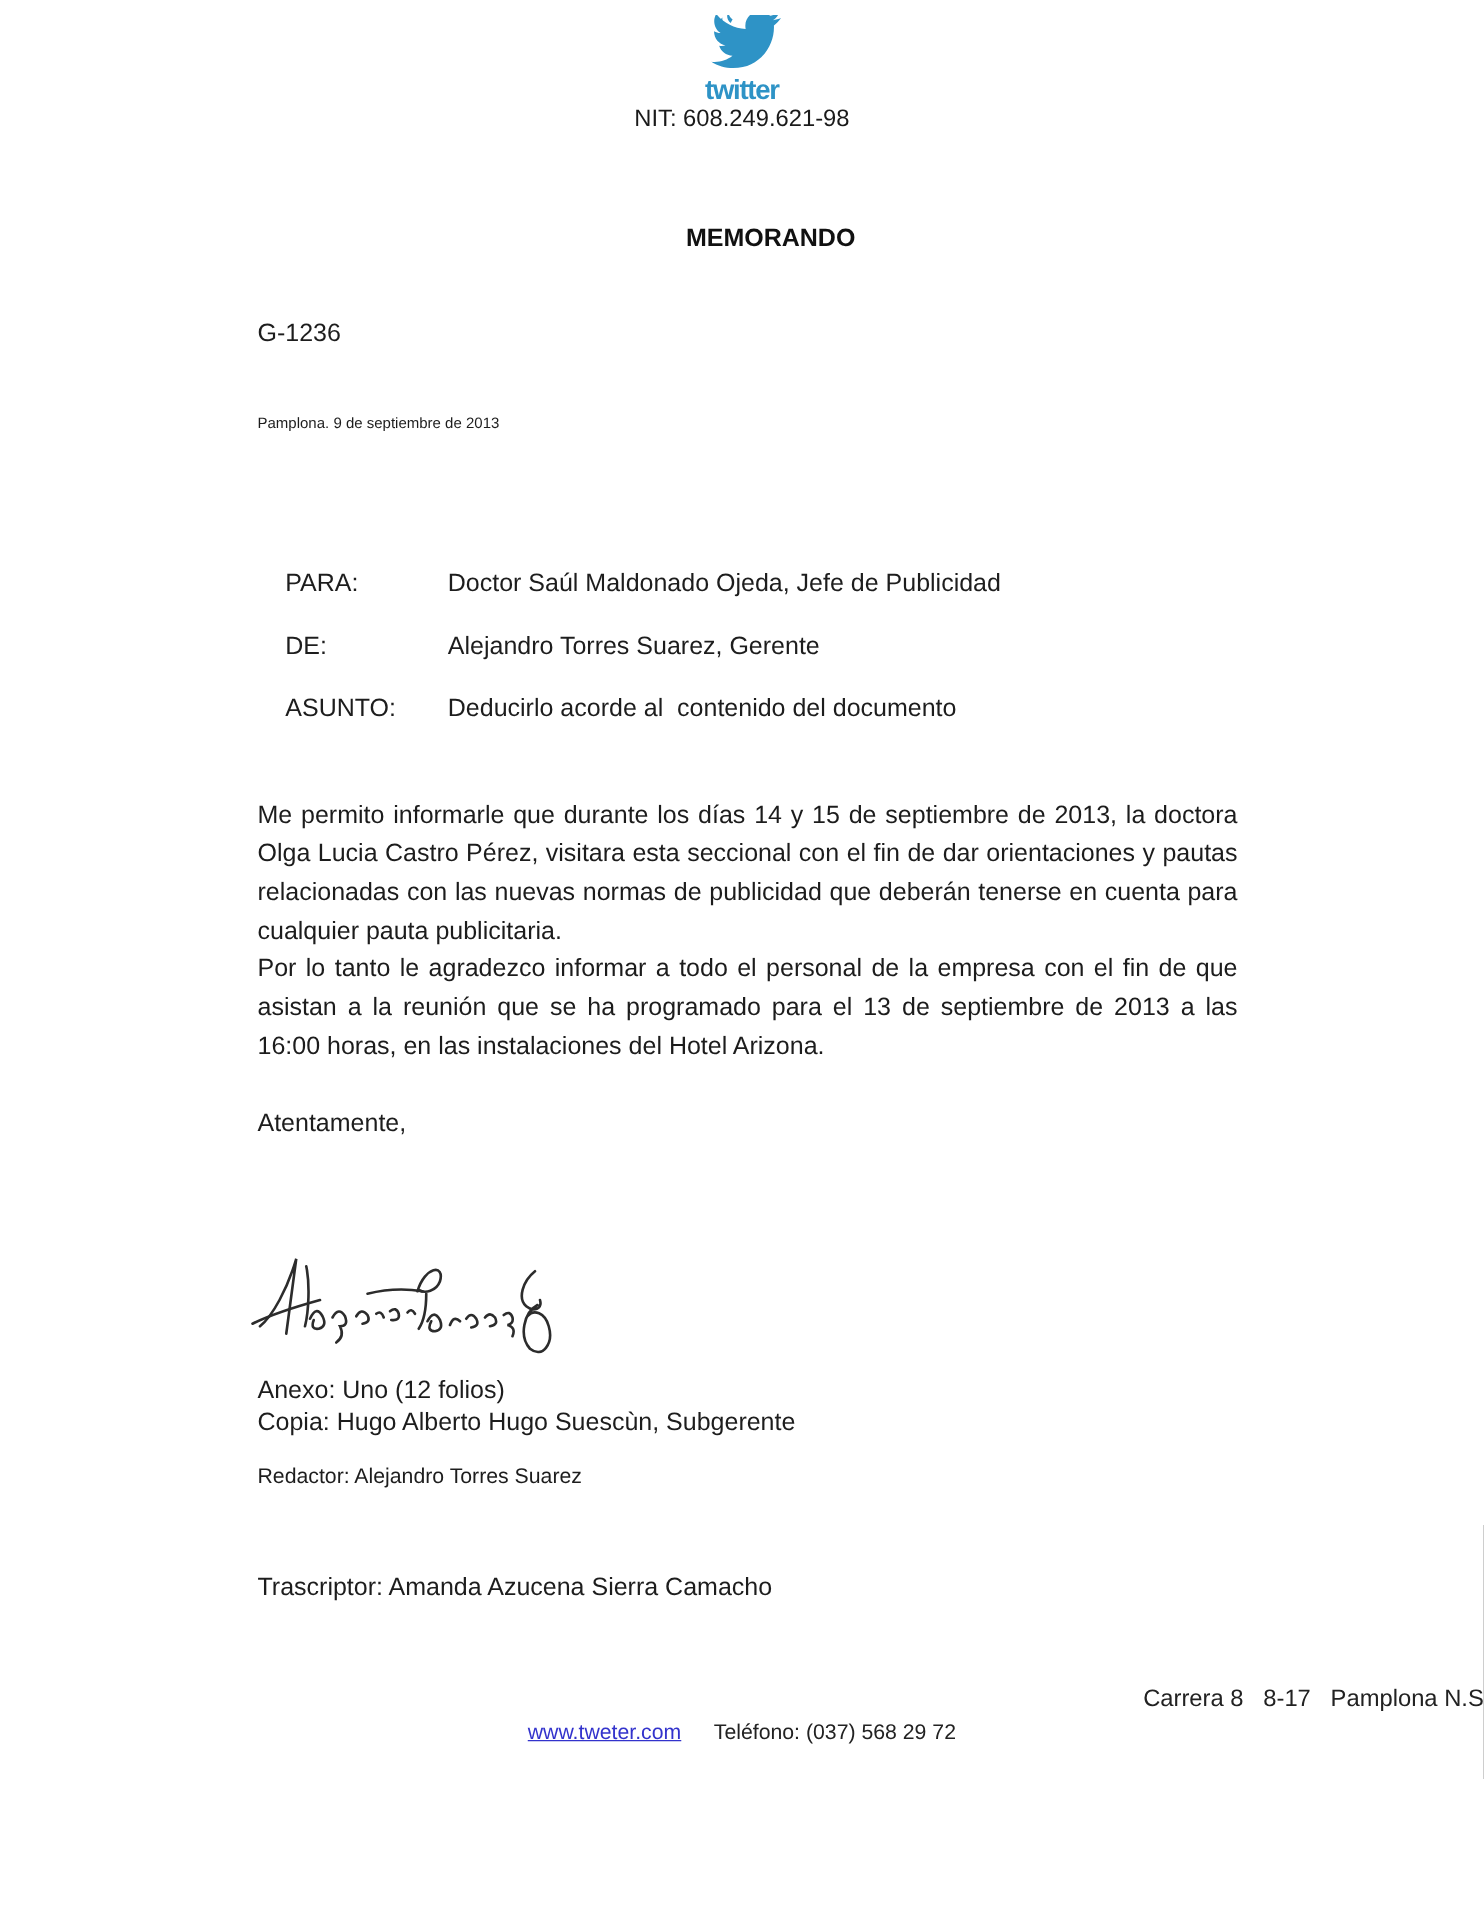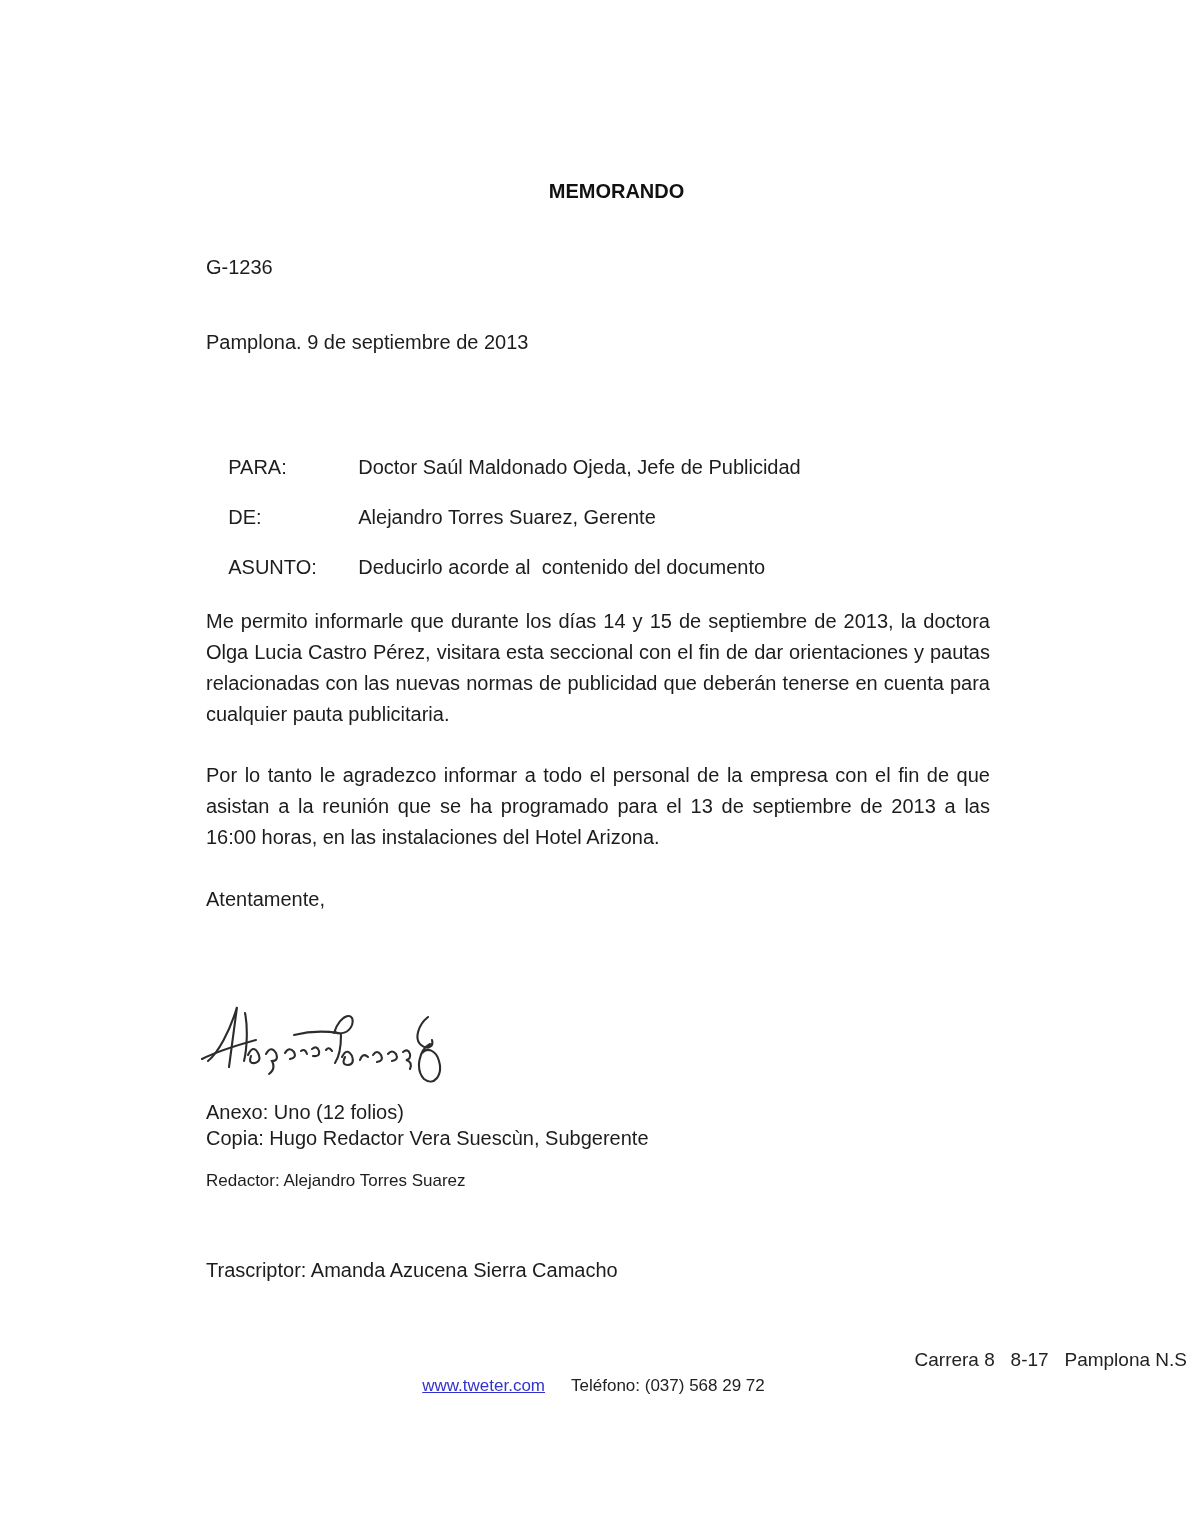--- a/index.html
+++ b/index.html
@@ -26,33 +26,33 @@
     margin-top: -2px;
   }
   .nit { font-size: 19px; color: #1a1a1a; margin-top: 3px; }
   
   .title {
     position: absolute; top: 180px; left: 0; width: 100%;
     text-align: center; font-size: 20px; font-weight: bold; color: #111; margin-left: 23px;
   }
   
   .ref  { position: absolute; top: 256px; left: 206px; font-size: 20px; }
-  .date { position: absolute; top: 331px; left: 206px; font-size: 20px; }
+  .date { position: absolute; top: 331px; left: 206px; font-size: 12px; }
   
   .field-row { position: absolute; left: 206px; width: 800px; font-size: 20px; white-space: pre; }
   .field-row .label { display: inline-block; width: 130px; }
   .row-para   { top: 433px; }
   .row-de     { top: 483px; }
   .row-asunto { top: 533px; }
   
   .body-par {
     position: absolute; left: 206px; width: 784px;
     font-size: 20px; line-height: 31px; text-align: justify; color: #1c1c1c;
   }
-  .par-1 { top: 606px; }
+  .par-1 { top: 637px; }
   .par-2 { top: 760px; }
   
   .closing { position: absolute; top: 888px; left: 206px; font-size: 20px; }
   .signature { position: absolute; top: 995px; left: 200px; }
   
   .anexo { position: absolute; top: 1101px; left: 206px; font-size: 20px; }
   .copia { position: absolute; top: 1127px; left: 206px; font-size: 20px; }
   .redactor    { position: absolute; top: 1171px; left: 206px; font-size: 17px; }
   .trascriptor { position: absolute; top: 1259px; left: 206px; font-size: 20px; }
   
@@ -66,20 +66,28 @@
     font-size: 17px; color: #222;
   }
   .site-link { color: #3333CC; text-decoration: underline; }
   .phone { white-space: pre; }
 </style>
 </head>
 <body>
 
 <div class="page">
 
+  <header class="letterhead">
+    <svg class="bird" width="74" height="52" viewBox="0 0 512 420">
+      <path fill="#2E93C6" d="M459 68c.3 4 .3 8 .3 12 0 122-93 263-263 263-52 0-101-15-142-41 7 1 15 1 22 1 43 0 83-15 115-40-41-1-75-27-86-64 6 1 11 1 17 1 8 0 17-1 24-3-42-9-74-46-74-91v-1c12 7 27 11 42 12-25-17-41-45-41-77 0-17 5-33 13-47 45 56 114 93 190 97-1-7-2-14-2-21 0-51 41-93 92-93 27 0 51 11 68 29 21-4 41-12 59-22-7 21-21 39-41 51 19-2 37-7 53-14-13 18-28 35-46 48z"></path>
+      <path fill="#2E93C6" d="M120 96c-20-28-14-62 6-80-2 22 4 40 16 54-9 8-17 17-22 26zM180 52c-26-20-28-50-16-68 4 20 14 35 28 45-5 7-9 15-12 23z"></path>
+    </svg>
+    <div class="wordmark">twitter</div>
+    <div class="nit">NIT: 608.249.621-98</div>
+  </header>
 
   <h1 class="title">MEMORANDO</h1>
 
   <div class="ref">G-1236</div>
   <div class="date">Pamplona. 9 de septiembre de 2013</div>
 
   <div class="field-row row-para">
     <span class="label">PARA:</span><span class="value">Doctor Saúl Maldonado Ojeda, Jefe de Publicidad</span>
   </div>
   <div class="field-row row-asunto">
@@ -99,21 +107,21 @@
     <path d="M2 64 C 18 56, 38 50, 56 45"></path>
     <path d="M45 18 C 48 32, 47 54, 44 66"></path>
     <path d="M48 60 q 5 -11 10 -2 q 4 8 -3 10 q -7 1 -4 -7 m 15 -2 q 5 -9 10 -1 q 3 8 -4 8 q 4 8 -3 13 m 16 -21 q 4 -7 9 -1 q 3 6 -4 7 m 11 -8 q 4 -3 6 3 m 5 -5 q 5 -4 7 2 q 1 6 -6 5 m 13 -6 q 3 -4 6 1"></path>
     <path d="M94 40 C 110 36, 126 36, 138 38"></path>
     <path d="M134 38 C 140 18, 156 16, 152 30 C 149 38, 140 40, 135 37 M141 40 C 141 52, 139 62, 135 68"></path>
     <path d="M142 62 q 5 -10 10 -1 q 3 8 -4 9 q -7 0 -3 -8 m 15 3 q 3 -8 8 -3 m 5 -2 q 4 -6 8 0 q 3 6 -4 7 m 11 -8 q 4 -5 8 0 q 3 6 -4 7 m 11 -9 q 5 -4 7 2 q 1 5 -4 6 q 7 2 4 9"></path>
     <path d="M228 22 C 218 30, 214 44, 221 50 C 227 55, 234 52, 232 45 M230 49 C 219 55, 215 74, 224 84 C 234 92, 243 80, 239 66 C 236 55, 227 52, 222 58"></path>
   </svg>
 
   <div class="anexo">Anexo: Uno (12 folios)</div>
-  <div class="copia">Copia: Hugo Redactor Vera Suescùn, Subgerente</div>
+  <div class="copia">Copia: Hugo Alberto Hugo Suescùn, Subgerente</div>
   <div class="redactor">Redactor: Alejandro Torres Suarez</div>
   <div class="trascriptor">Trascriptor: Amanda Azucena Sierra Camacho</div>
 
   <footer>
     <div class="footer-line1">Carrera 8   8-17   Pamplona N.S</div>
     <div class="footer-line2">
       <a href="#" class="site-link">www.tweter.com</a>
       <span class="phone">Teléfono: (037) 568 29 72</span>
     </div>
   </footer>

